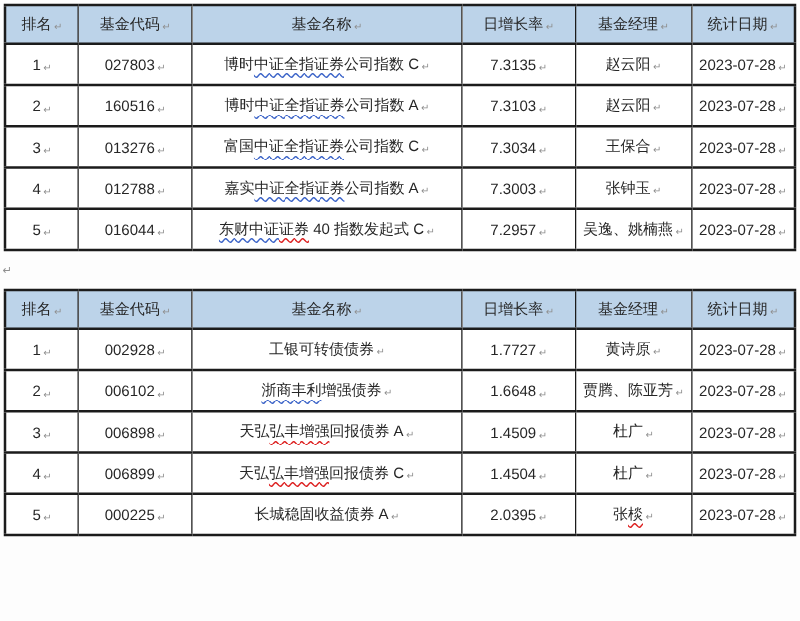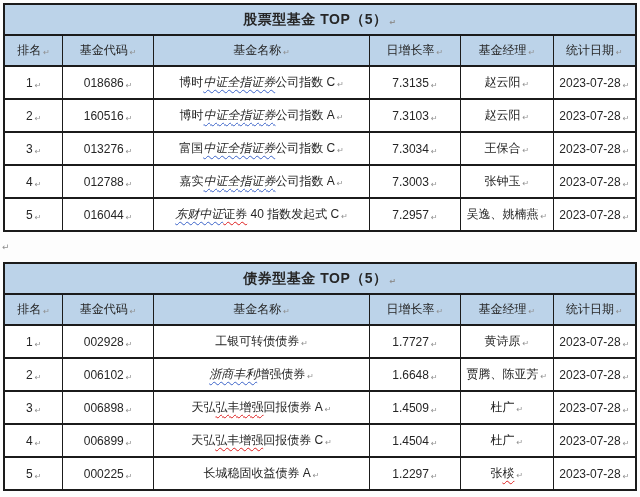--- a/index.html
+++ b/index.html
@@ -37,21 +37,21 @@
     font-weight:700;font-size:14px;height:29px;
     letter-spacing:.5px;
   }
   tr.head-row td{
     background:var(--hdr-bg);
     font-size:12px;height:29px;
   }
   tbody td{height:31px;background:#ffffff;}
   .wavy-blue{
     text-decoration:underline wavy var(--wavy-blue);
-    text-decoration-thickness:1px;text-underline-offset:3px;font-style:italic;
+    text-decoration-thickness:1px;text-underline-offset:3px;
   }
   .wavy-red{
     text-decoration:underline wavy var(--wavy-red);
     text-decoration-thickness:1px;text-underline-offset:3px;
   }
   .cm{ 
     color:var(--mark);font-size:8px;margin-left:2px;
     vertical-align:-1px;user-select:none;
   }
   .pmark{ 
@@ -67,36 +67,33 @@
   <table class="fund">
     <colgroup>
         <col style="width: 9.3%;">
         <col style="width: 14.35%;">
         <col style="width: 34.2%;">
         <col style="width: 14.35%;">
         <col style="width: 14.7%;">
         <col style="width: 13.1%;">
       </colgroup>
     <thead>
-      <tr class="title-row">
-        <td colspan="6"><span>股票型基金 TOP（5）</span><span class="cm">↵</span></td>
-      </tr>
       <tr class="head-row">
           <td><span>排名</span><span class="cm">↵</span></td>
           <td><span>基金代码</span><span class="cm">↵</span></td>
           <td><span>基金名称</span><span class="cm">↵</span></td>
           <td><span>日增长率</span><span class="cm">↵</span></td>
           <td><span>基金经理</span><span class="cm">↵</span></td>
           <td><span>统计日期</span><span class="cm">↵</span></td>
         </tr>
     </thead>
     <tbody>
         <tr>
           <td><span>1</span><span class="cm">↵</span></td>
-          <td><span>018686</span><span class="cm">↵</span></td>
+          <td><span>027803</span><span class="cm">↵</span></td>
           <td><span>博时</span><span class="wavy-blue">中证全指证券</span><span>公司指数 C</span><span class="cm">↵</span></td>
           <td><span>7.3135</span><span class="cm">↵</span></td>
           <td><span>赵云阳</span><span class="cm">↵</span></td>
           <td><span>2023-07-28</span><span class="cm">↵</span></td>
         </tr>
         <tr>
           <td><span>2</span><span class="cm">↵</span></td>
           <td><span>160516</span><span class="cm">↵</span></td>
           <td><span>博时</span><span class="wavy-blue">中证全指证券</span><span>公司指数 A</span><span class="cm">↵</span></td>
           <td><span>7.3103</span><span class="cm">↵</span></td>
@@ -135,23 +132,20 @@
   <table class="fund">
     <colgroup>
         <col style="width: 9.3%;">
         <col style="width: 14.35%;">
         <col style="width: 34.2%;">
         <col style="width: 14.35%;">
         <col style="width: 14.7%;">
         <col style="width: 13.1%;">
       </colgroup>
     <thead>
-      <tr class="title-row">
-        <td colspan="6"><span>债券型基金 TOP（5）</span><span class="cm">↵</span></td>
-      </tr>
       <tr class="head-row">
           <td><span>排名</span><span class="cm">↵</span></td>
           <td><span>基金代码</span><span class="cm">↵</span></td>
           <td><span>基金名称</span><span class="cm">↵</span></td>
           <td><span>日增长率</span><span class="cm">↵</span></td>
           <td><span>基金经理</span><span class="cm">↵</span></td>
           <td><span>统计日期</span><span class="cm">↵</span></td>
         </tr>
     </thead>
     <tbody>
@@ -184,20 +178,20 @@
           <td><span>006899</span><span class="cm">↵</span></td>
           <td><span>天弘</span><span class="wavy-red">弘丰增强</span><span>回报债券 C</span><span class="cm">↵</span></td>
           <td><span>1.4504</span><span class="cm">↵</span></td>
           <td><span>杜广</span><span class="cm">↵</span></td>
           <td><span>2023-07-28</span><span class="cm">↵</span></td>
         </tr>
         <tr>
           <td><span>5</span><span class="cm">↵</span></td>
           <td><span>000225</span><span class="cm">↵</span></td>
           <td><span>长城稳固收益债券 A</span><span class="cm">↵</span></td>
-          <td><span>1.2297</span><span class="cm">↵</span></td>
+          <td><span>2.0395</span><span class="cm">↵</span></td>
           <td><span>张</span><span class="wavy-red">棪</span><span class="cm">↵</span></td>
           <td><span>2023-07-28</span><span class="cm">↵</span></td>
         </tr>
       </tbody>
   </table>
 
 </div>
 
 </body></html>

